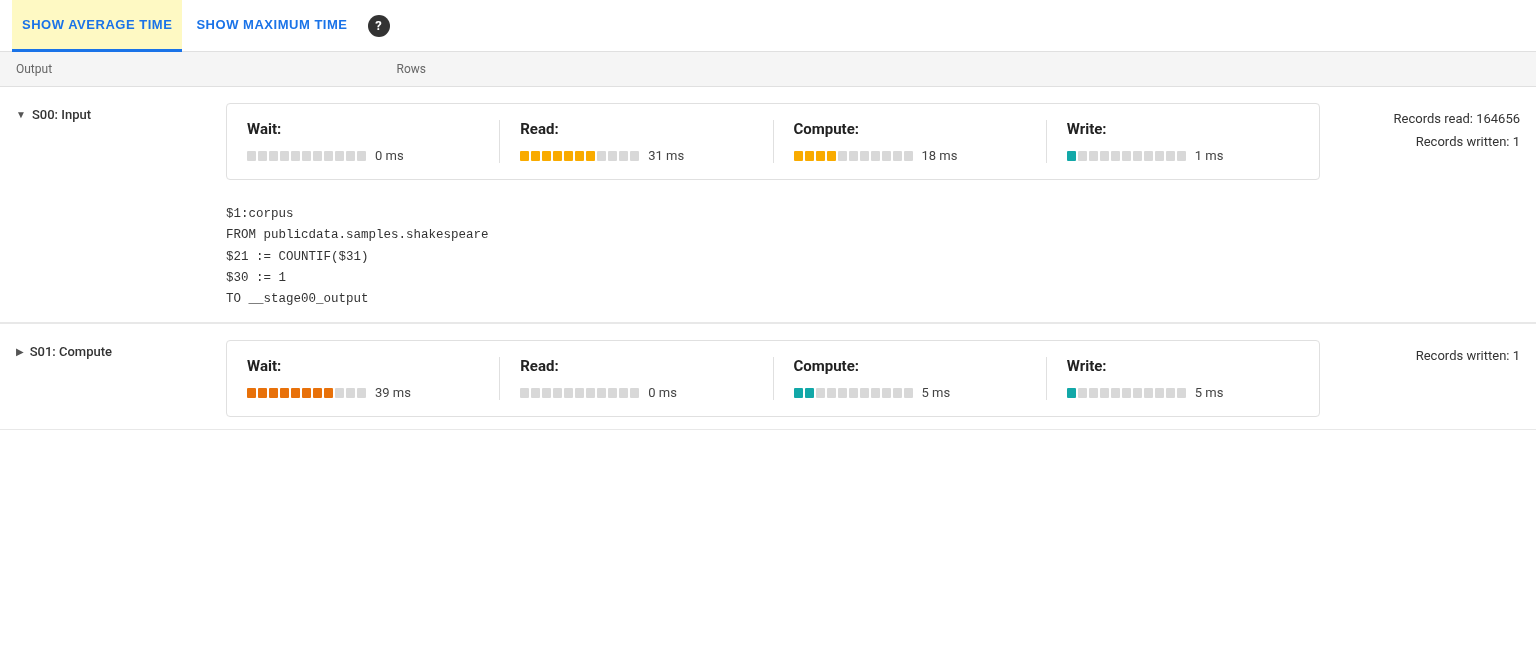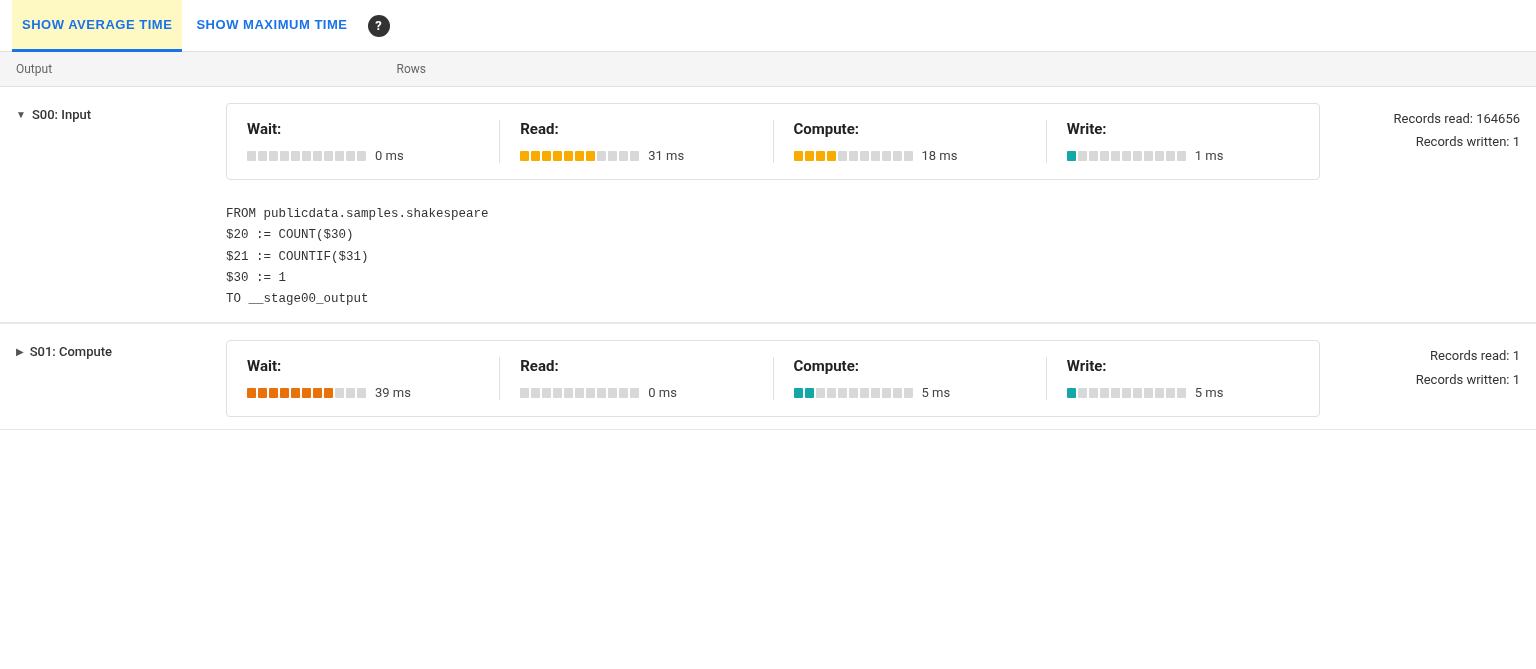--- a/index.html
+++ b/index.html
@@ -269,22 +269,22 @@
           <span class="timing-value">1 ms</span>
         </div>
       </div>
         </div>
         <div class="rows-col">
           <div>Records read: 164656</div>
           <div>Records written: 1</div>
         </div>
       </div>
       <div class="code-block">
+        <div>$1:corpus</div>
         <div>FROM publicdata.samples.shakespeare</div>
-        <div>$20 := COUNT($30)</div>
         <div>$21 := COUNTIF($31)</div>
         <div>$30 := 1</div>
         <div>TO __stage00_output</div>
       </div>
     </div>
     <div class="stage-section">
       <div class="stage-header-row">
         <div class="stage-label">
           <span class="chevron">▶</span>
           <span>S01: Compute</span>
@@ -370,19 +370,18 @@
                   <div class="bar-seg empty" style="width:9px;"></div>
                   <div class="bar-seg empty" style="width:9px;"></div>
                   <div class="bar-seg empty" style="width:9px;"></div>
                 </div>
           </div>
           <span class="timing-value">5 ms</span>
         </div>
       </div>
         </div>
         <div class="rows-col">
-          <div>Records read: 1</div>
           <div>Records written: 1</div>
         </div>
       </div>
 
     </div>
   </div>
 
 </body></html>

